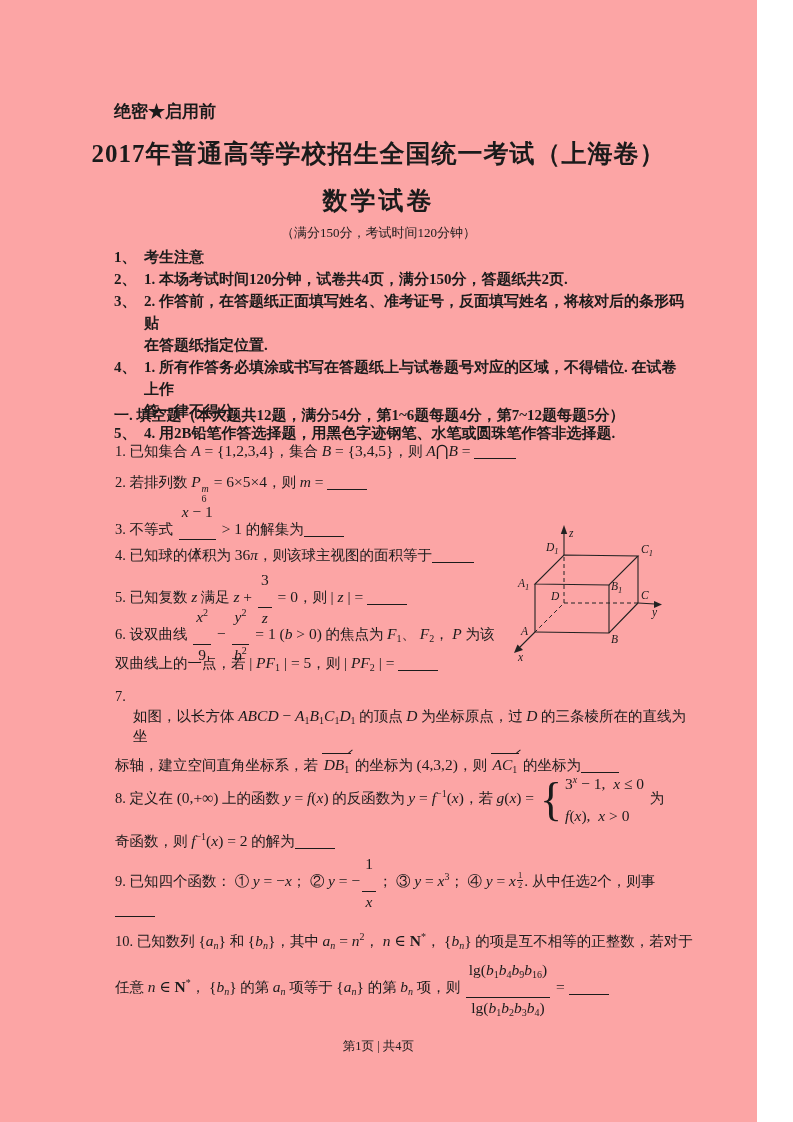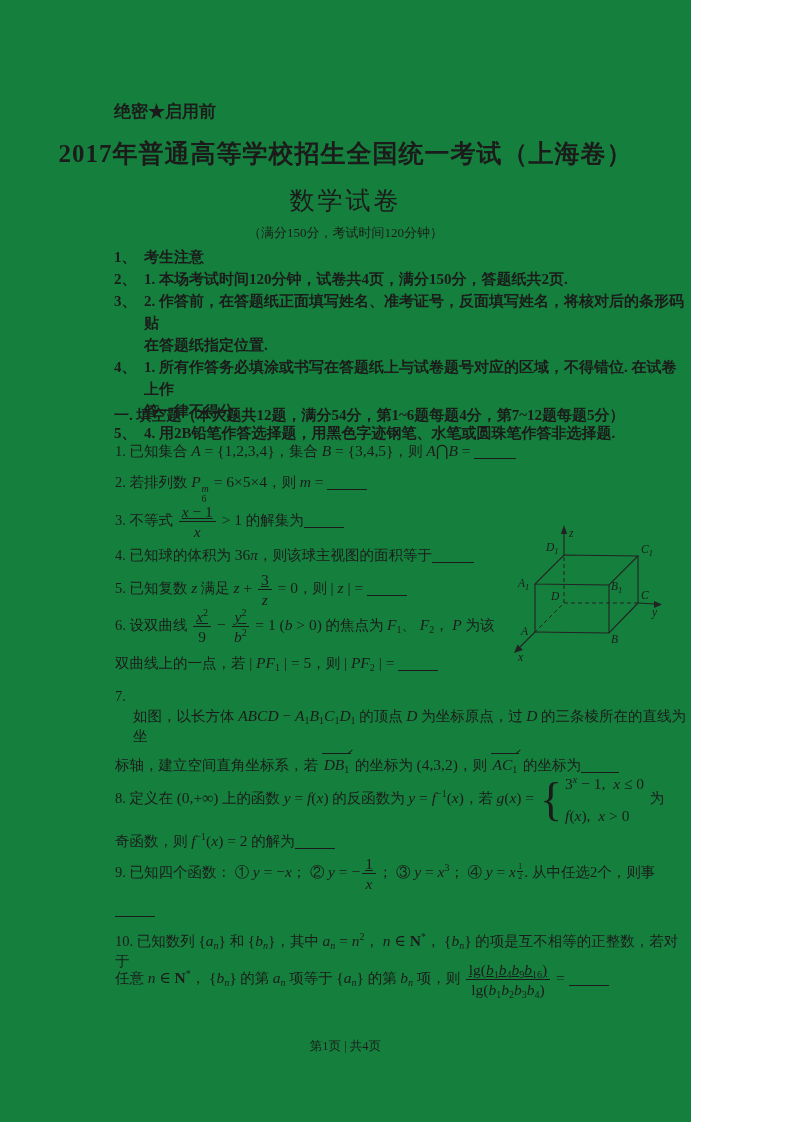--- a/index.html
+++ b/index.html
@@ -1,39 +1,39 @@
 <!DOCTYPE html>
 <html><head>
 <meta charset="utf-8">
 <style>
   * { box-sizing: border-box; }
   html, body { margin: 0; padding: 0; background: #ffffff; }
-  .page { position: relative; width: 691px; height: 1122px; background: #15803d; color: #1b1b1b;
+  .page { position: relative; width: 757px; height: 1122px; background: #fca5a5; color: #1b1b1b;
           font-family: "Liberation Serif", "DejaVu Serif", serif; overflow: hidden; }
   .abs { position: absolute; }
   .classified { left: 114px; top: 100px; font-size: 17px; font-weight: 700; }
   .title-main { left: 0; top: 137px; width: 100%; text-align: center; font-size: 25px; font-weight: 700; letter-spacing: 1px; }
-  .title-sub  { left: 0; top: 184px; width: 100%; text-align: center; font-size: 25px; font-weight: 400; letter-spacing: 3px; }
+  .title-sub  { left: 0; top: 184px; width: 100%; text-align: center; font-size: 25px; font-weight: 700; letter-spacing: 3px; }
   .exam-meta  { left: 0; top: 224px; width: 100%; text-align: center; font-size: 13px; }
   .notices { left: 114px; top: 246px; width: 576px; font-size: 15px; font-weight: 700; }
   .notice-row { display: flex; align-items: flex-start; line-height: 22px; }
   .notice-num { flex: 0 0 30px; }
   .notice-text { flex: 1; }
   .notice-row.cont { padding-left: 30px; }
   .section-title { left: 114px; top: 406px; font-size: 15px; font-weight: 700; }
   .line { position: absolute; left: 115px; max-width: 578px; font-size: 14.5px; line-height: 20px; white-space: pre-wrap; }
   .seg-m { font-size: 15.5px; }
   .seg-i { font-style: italic; }
   .seg-bold { font-weight: 700; }
   sub.seg-sub, sup.seg-sup { font-size: 10px; line-height: 0; }
   sub.seg-sub { vertical-align: -3px; }
   sup.seg-sup { vertical-align: 6px; }
   .seg-frac { display: inline-flex; flex-direction: column; align-items: center; vertical-align: middle;
               line-height: 1.15; margin: 0 2px; text-align: center; }
-  .seg-frac .fr-n { border-bottom: 1.2px solid currentColor; padding: 0 3px 0; text-decoration: underline; }
+  .seg-frac .fr-n { border-bottom: 1.2px solid currentColor; padding: 0 3px 18px; }
   .seg-frac .fr-d { padding-top: 1px; }
   .seg-ss { display: inline-flex; flex-direction: column; align-items: flex-start; font-size: 10px;
             line-height: 10px; vertical-align: -5px; margin: 0 1px; }
   .seg-sf { display: inline-flex; flex-direction: column; align-items: center; font-size: 8.5px;
             line-height: 9px; vertical-align: 8px; margin: 0 1px; }
   .seg-sf .sfn { border-bottom: 1px solid currentColor; padding: 0 1px; }
   .seg-blank { display: inline-block; height: 15px; border-bottom: 1.4px solid currentColor; vertical-align: -3px; }
   .seg-ov { display: inline-block; position: relative; padding: 2px 2px 0; }
   .seg-ov::before { content: ""; position: absolute; left: 0; right: 0; top: 0; height: 1.2px; background: currentColor; }
   .seg-ov::after { content: ""; position: absolute; right: -2px; top: -2px; width: 5px; height: 1.2px;

